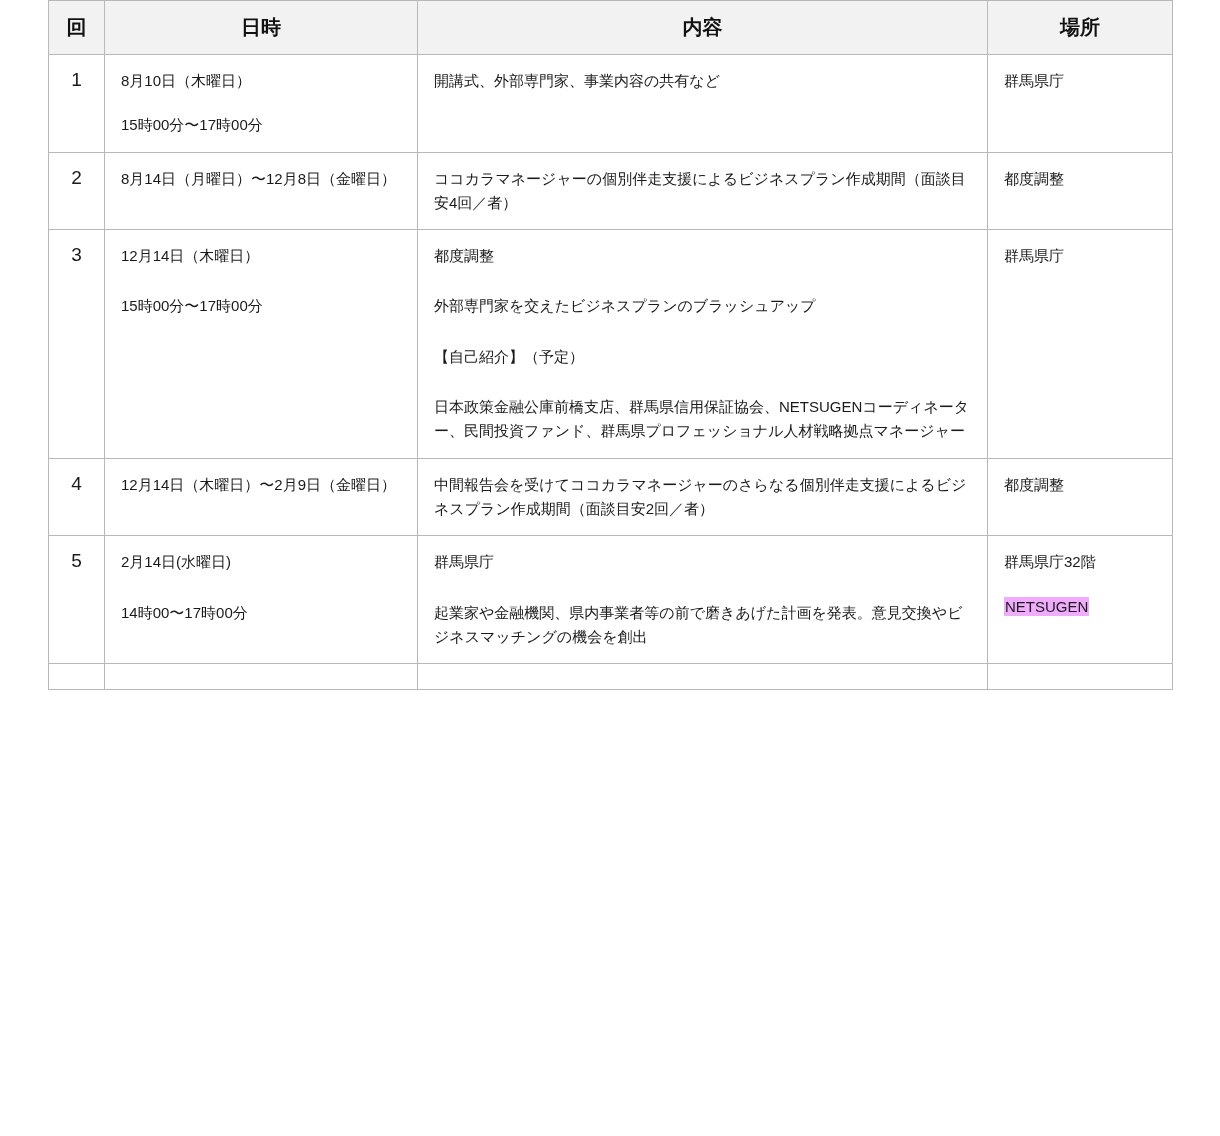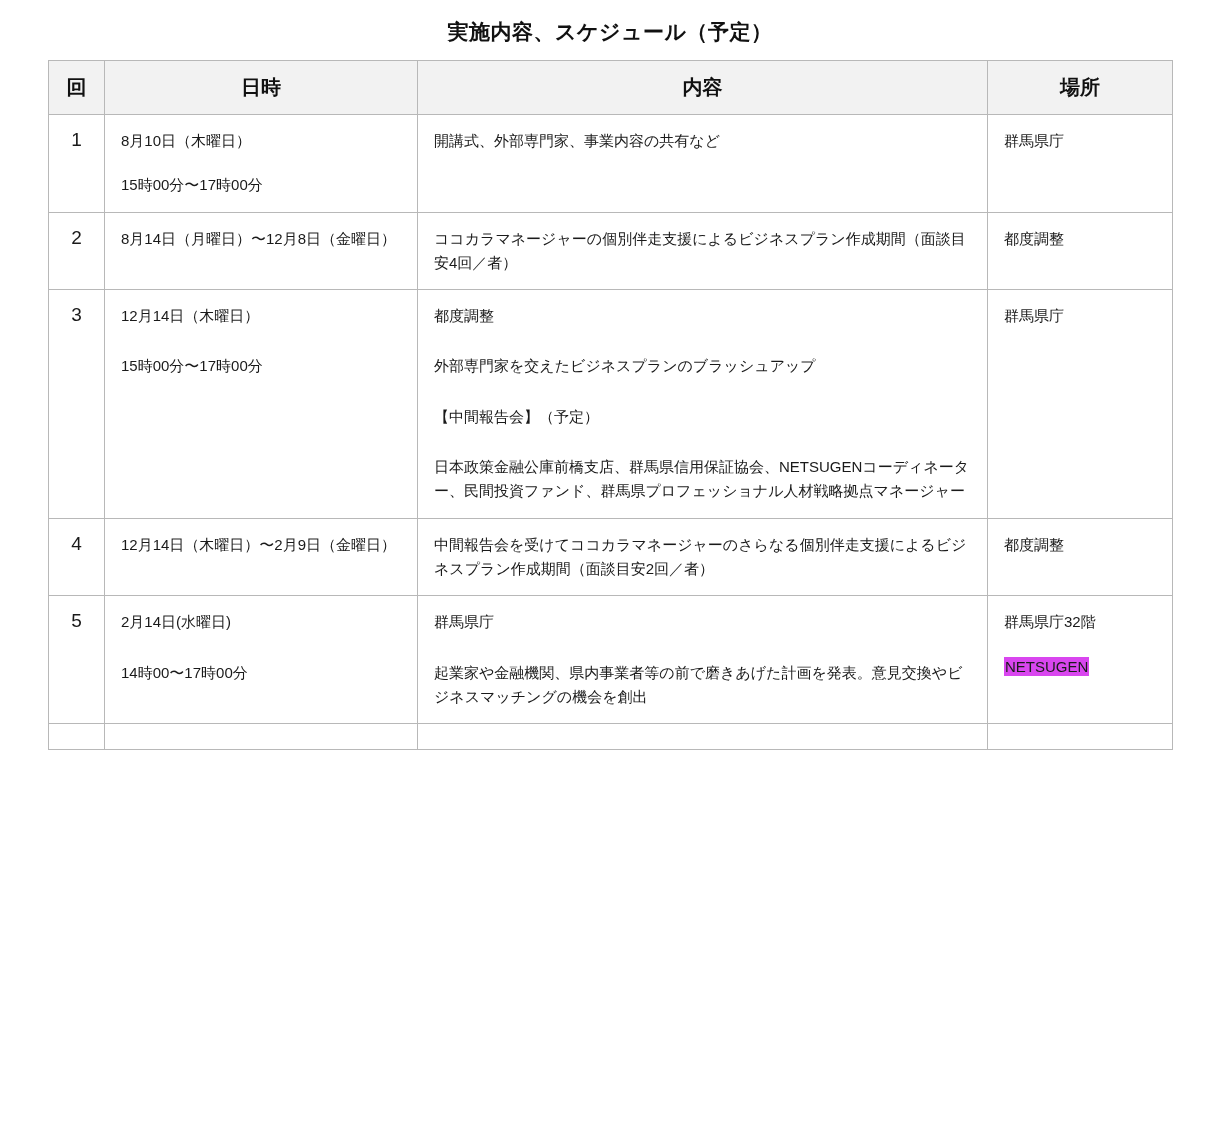--- a/index.html
+++ b/index.html
@@ -77,34 +77,33 @@
   .para {
     margin: 0 0 0 0;
   }
   .para + .para {
     margin-top: 20px;
   }
   .spaced .para + .para {
     margin-top: 26px;
   }
   .hl {
-    background: #d946ef;
+    background: #f0abfc;
     padding: 1px 1px;
   }
   .empty-row td {
     height: 26px;
     padding: 0;
   }
 </style>
 </head>
 <body>
 
 <div class="page">
 
-  <div class="doc-title">実施内容、スケジュール（予定）</div>
 
   <div class="table-wrap">
     <table class="schedule">
       <colgroup>
         <col class="c-no">
         <col class="c-date">
         <col class="c-content">
         <col class="c-place">
       </colgroup>
       <thead>
@@ -146,21 +145,21 @@
 
         <tr>
           <td class="no">3</td>
           <td class="date spaced">
             <div class="para">12月14日（木曜日）</div>
             <div class="para">15時00分〜17時00分</div>
           </td>
           <td class="content spaced">
             <div class="para">都度調整</div>
             <div class="para">外部専門家を交えたビジネスプランのブラッシュアップ</div>
-            <div class="para">【中間報告会】（予定）</div>
+            <div class="para">【自己紹介】（予定）</div>
             <div class="para">日本政策金融公庫前橋支店、群馬県信用保証協会、NETSUGENコーディネーター、民間投資ファンド、群馬県プロフェッショナル人材戦略拠点マネージャー</div>
           </td>
           <td class="place">
             <div class="para">群馬県庁</div>
           </td>
         </tr>
 
         <tr>
           <td class="no">4</td>
           <td class="date">

